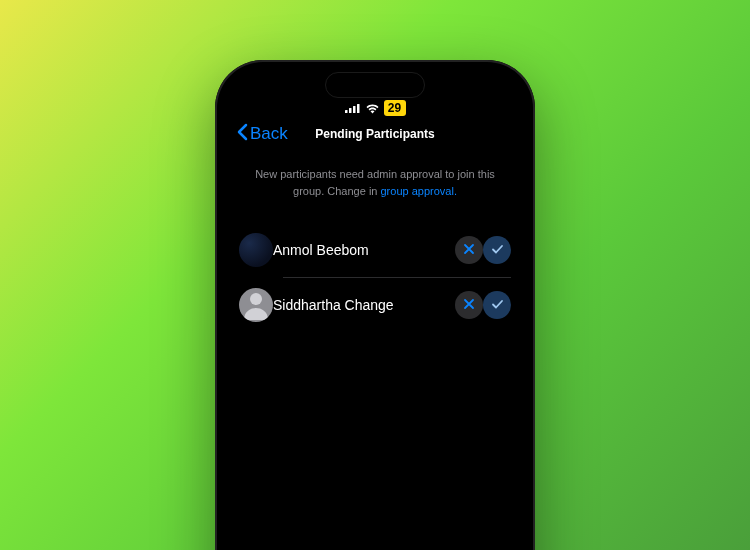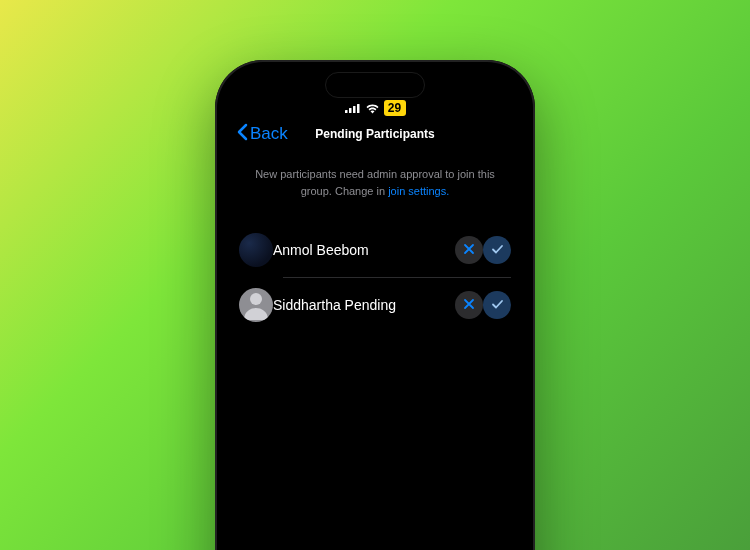--- a/index.html
+++ b/index.html
@@ -175,21 +175,21 @@
           <svg width="11" height="18" viewBox="0 0 11 18">
               <path d="M9 2 L2 9 L9 16" stroke="#0a84ff" stroke-width="2.5" fill="none" stroke-linecap="round" stroke-linejoin="round"></path>
             </svg>
         </span>
         <span>Back</span>
       </div>
       <div class="nav-title">Pending Participants</div>
     </div>
 
     <div class="info-text">
-      <span>New participants need admin approval to join this group. Change in </span><span class="info-link">join settings.</span>
+      <span>New participants need admin approval to join this group. Change in </span><span class="info-link">group approval.</span>
     </div>
 
     <div class="list">
       <div class="row">
         <div class="avatar avatar-dark"></div>
         <div class="name">Anmol Beebom</div>
         <div class="action-btn reject-btn">
           <span><svg width="12" height="12" viewBox="0 0 12 12">
                 <path d="M2 2 L10 10 M10 2 L2 10" stroke="#0a84ff" stroke-width="1.8" stroke-linecap="round"></path>
               </svg></span>
@@ -201,21 +201,21 @@
         </div>
       </div>
       <div class="divider"></div>
       <div class="row">
         <div class="avatar avatar-default">
           <span><svg width="34" height="34" viewBox="0 0 34 34">
                 <circle cx="17" cy="13" r="6" fill="#d1d1d6"></circle>
                 <path d="M5 34 C5 25 12 22 17 22 C22 22 29 25 29 34 Z" fill="#d1d1d6"></path>
               </svg></span>
         </div>
-        <div class="name">Siddhartha Pending</div>
+        <div class="name">Siddhartha Change</div>
         <div class="action-btn reject-btn">
           <span><svg width="12" height="12" viewBox="0 0 12 12">
                 <path d="M2 2 L10 10 M10 2 L2 10" stroke="#0a84ff" stroke-width="1.8" stroke-linecap="round"></path>
               </svg></span>
         </div>
         <div class="action-btn approve-btn">
           <span><svg width="13" height="11" viewBox="0 0 13 11">
                 <path d="M2 5.5 L5 8.5 L11 2" stroke="#a0c8f0" stroke-width="1.8" fill="none" stroke-linecap="round" stroke-linejoin="round"></path>
               </svg></span>
         </div>

